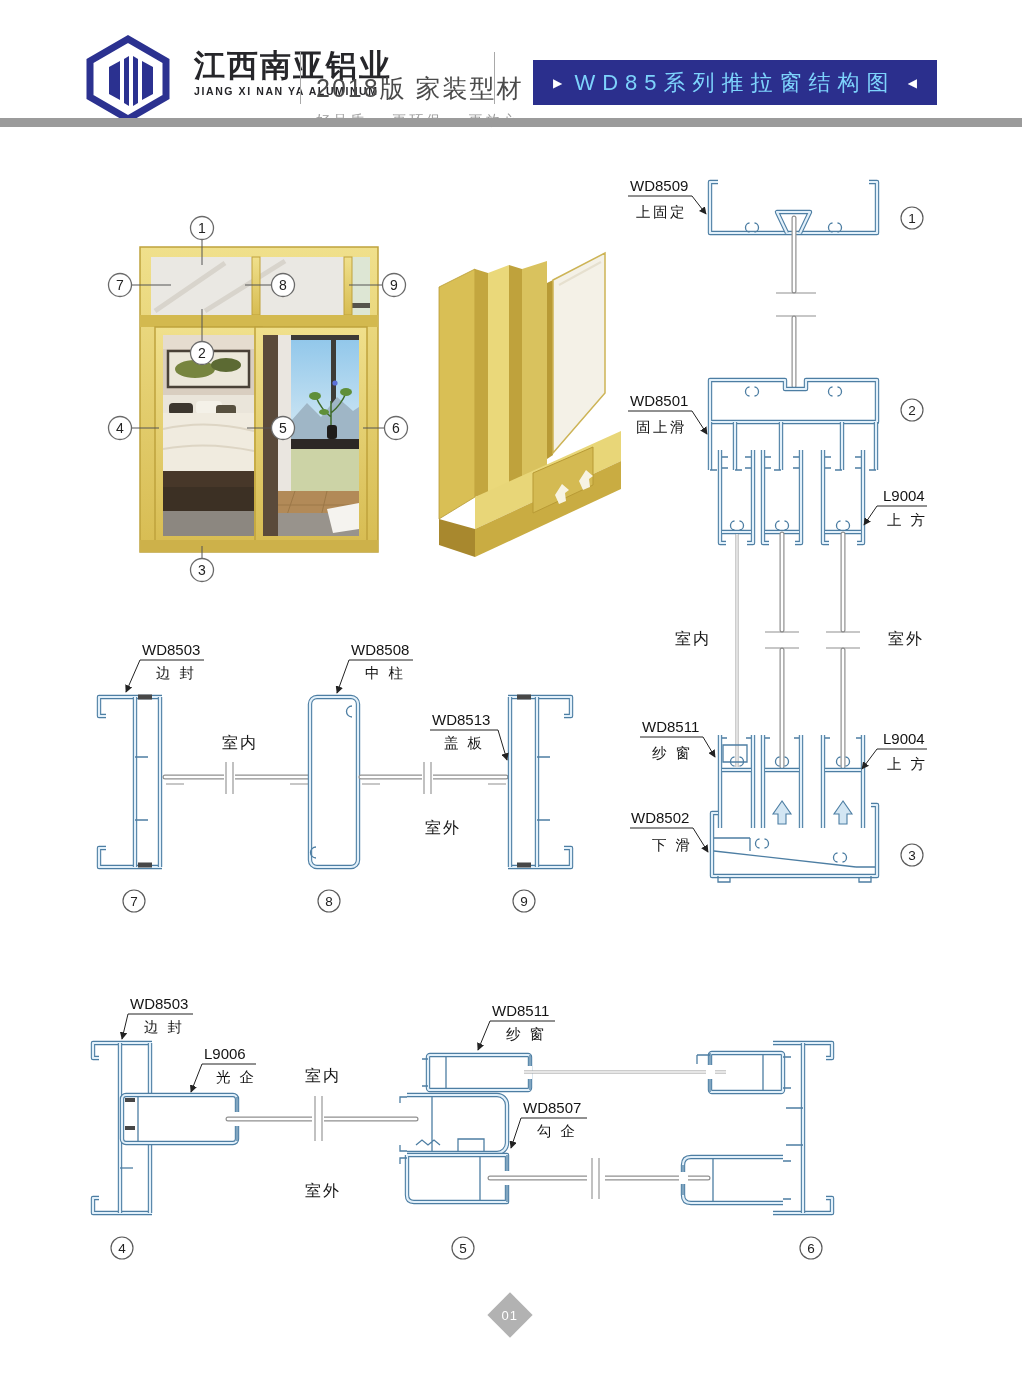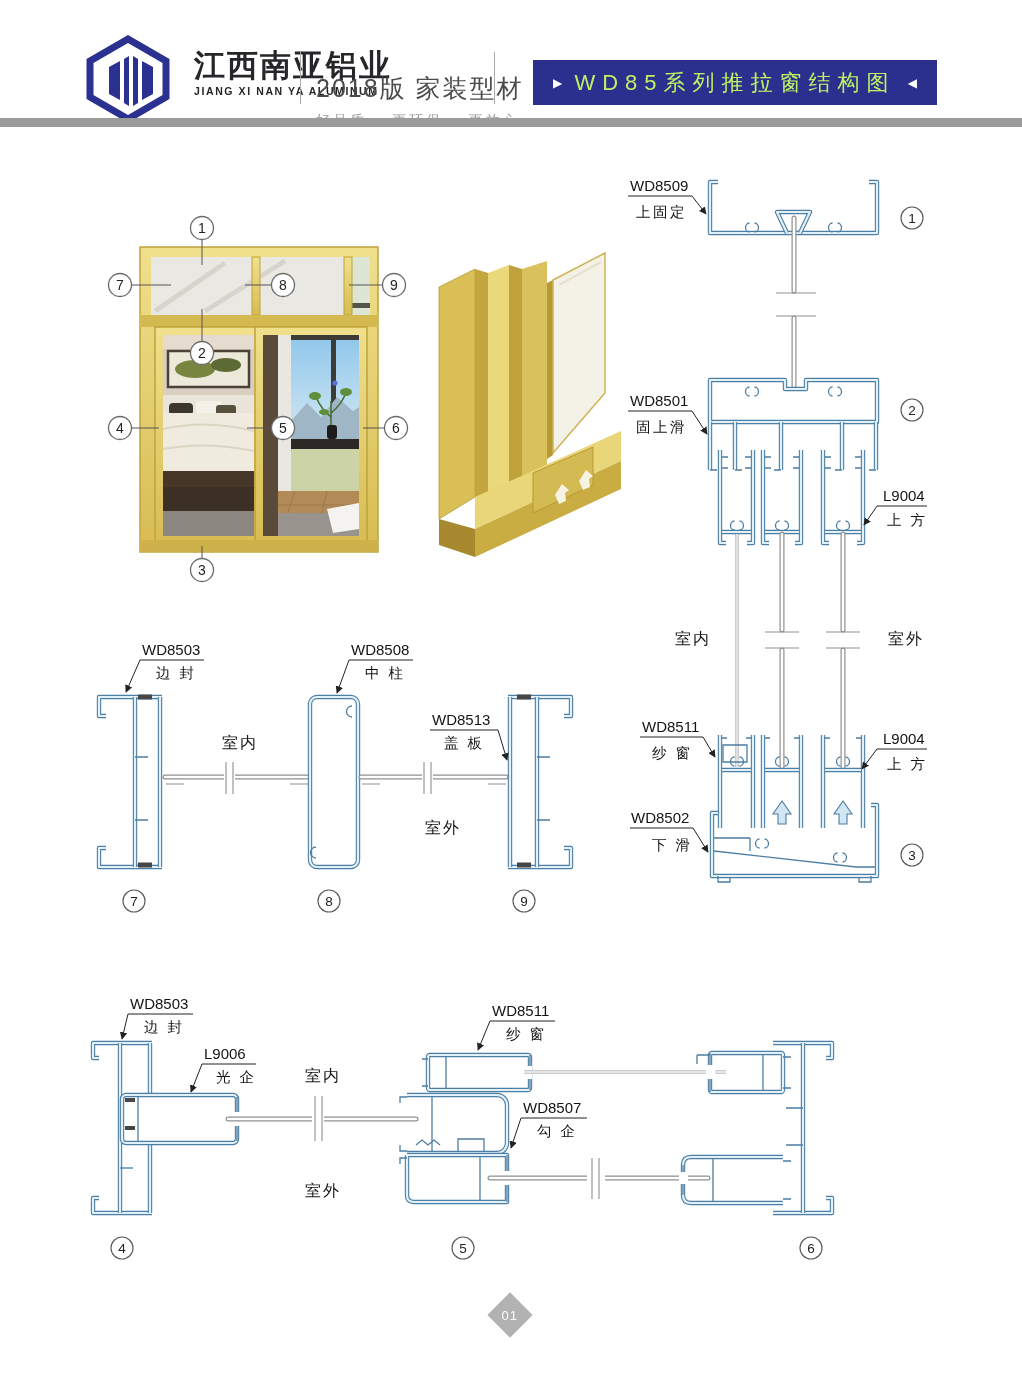--- a/index.html
+++ b/index.html
@@ -8,21 +8,21 @@
   .abs{position:absolute;}
 
   
   .company-cn{font-size:31px;font-weight:900;color:#26262a;letter-spacing:2px;line-height:1;text-align:center;}
   .company-en{font-size:10.5px;font-weight:bold;color:#26262a;letter-spacing:1.6px;margin-top:4px;}
   .edition{font-size:25px;color:#4b4b4b;letter-spacing:2px;line-height:1;margin-top:24px;}
   .tagline{font-size:14px;color:#9c9c9c;letter-spacing:3px;margin-top:11px;}
   .vdiv{width:1px;background:#a9a9a9;}
   .banner{left:533px;top:60px;width:404px;height:45px;background:#2b2f8d;
           display:flex;align-items:center;justify-content:space-between;padding:0 20px;box-sizing:border-box;}
-  .banner-title{color:#bef264;font-size:22px;letter-spacing:7px;font-weight:500;white-space:nowrap;}
+  .banner-title{color:#7dd3fc;font-size:22px;letter-spacing:7px;font-weight:500;white-space:nowrap;}
   .banner-arrow{color:#fff;font-size:12px;}
   .graybar{left:0;top:118px;width:1022px;height:9px;background:#9b9b9b;}
 
   
   svg text{font-family:"Liberation Sans",sans-serif;}
   .pro  {stroke:#4d7ea3;stroke-width:4.4;fill:none;stroke-linejoin:round;}
   .pro2 {stroke:#e2f0fa;stroke-width:2.2;fill:none;stroke-linejoin:round;}
   .thin {stroke:#4d7ea3;stroke-width:1.3;fill:none;}
   .g1   {stroke:#8f8f8f;stroke-width:5;fill:none;stroke-linecap:round;}
   .g2   {stroke:#ffffff;stroke-width:2.6;fill:none;stroke-linecap:round;}

